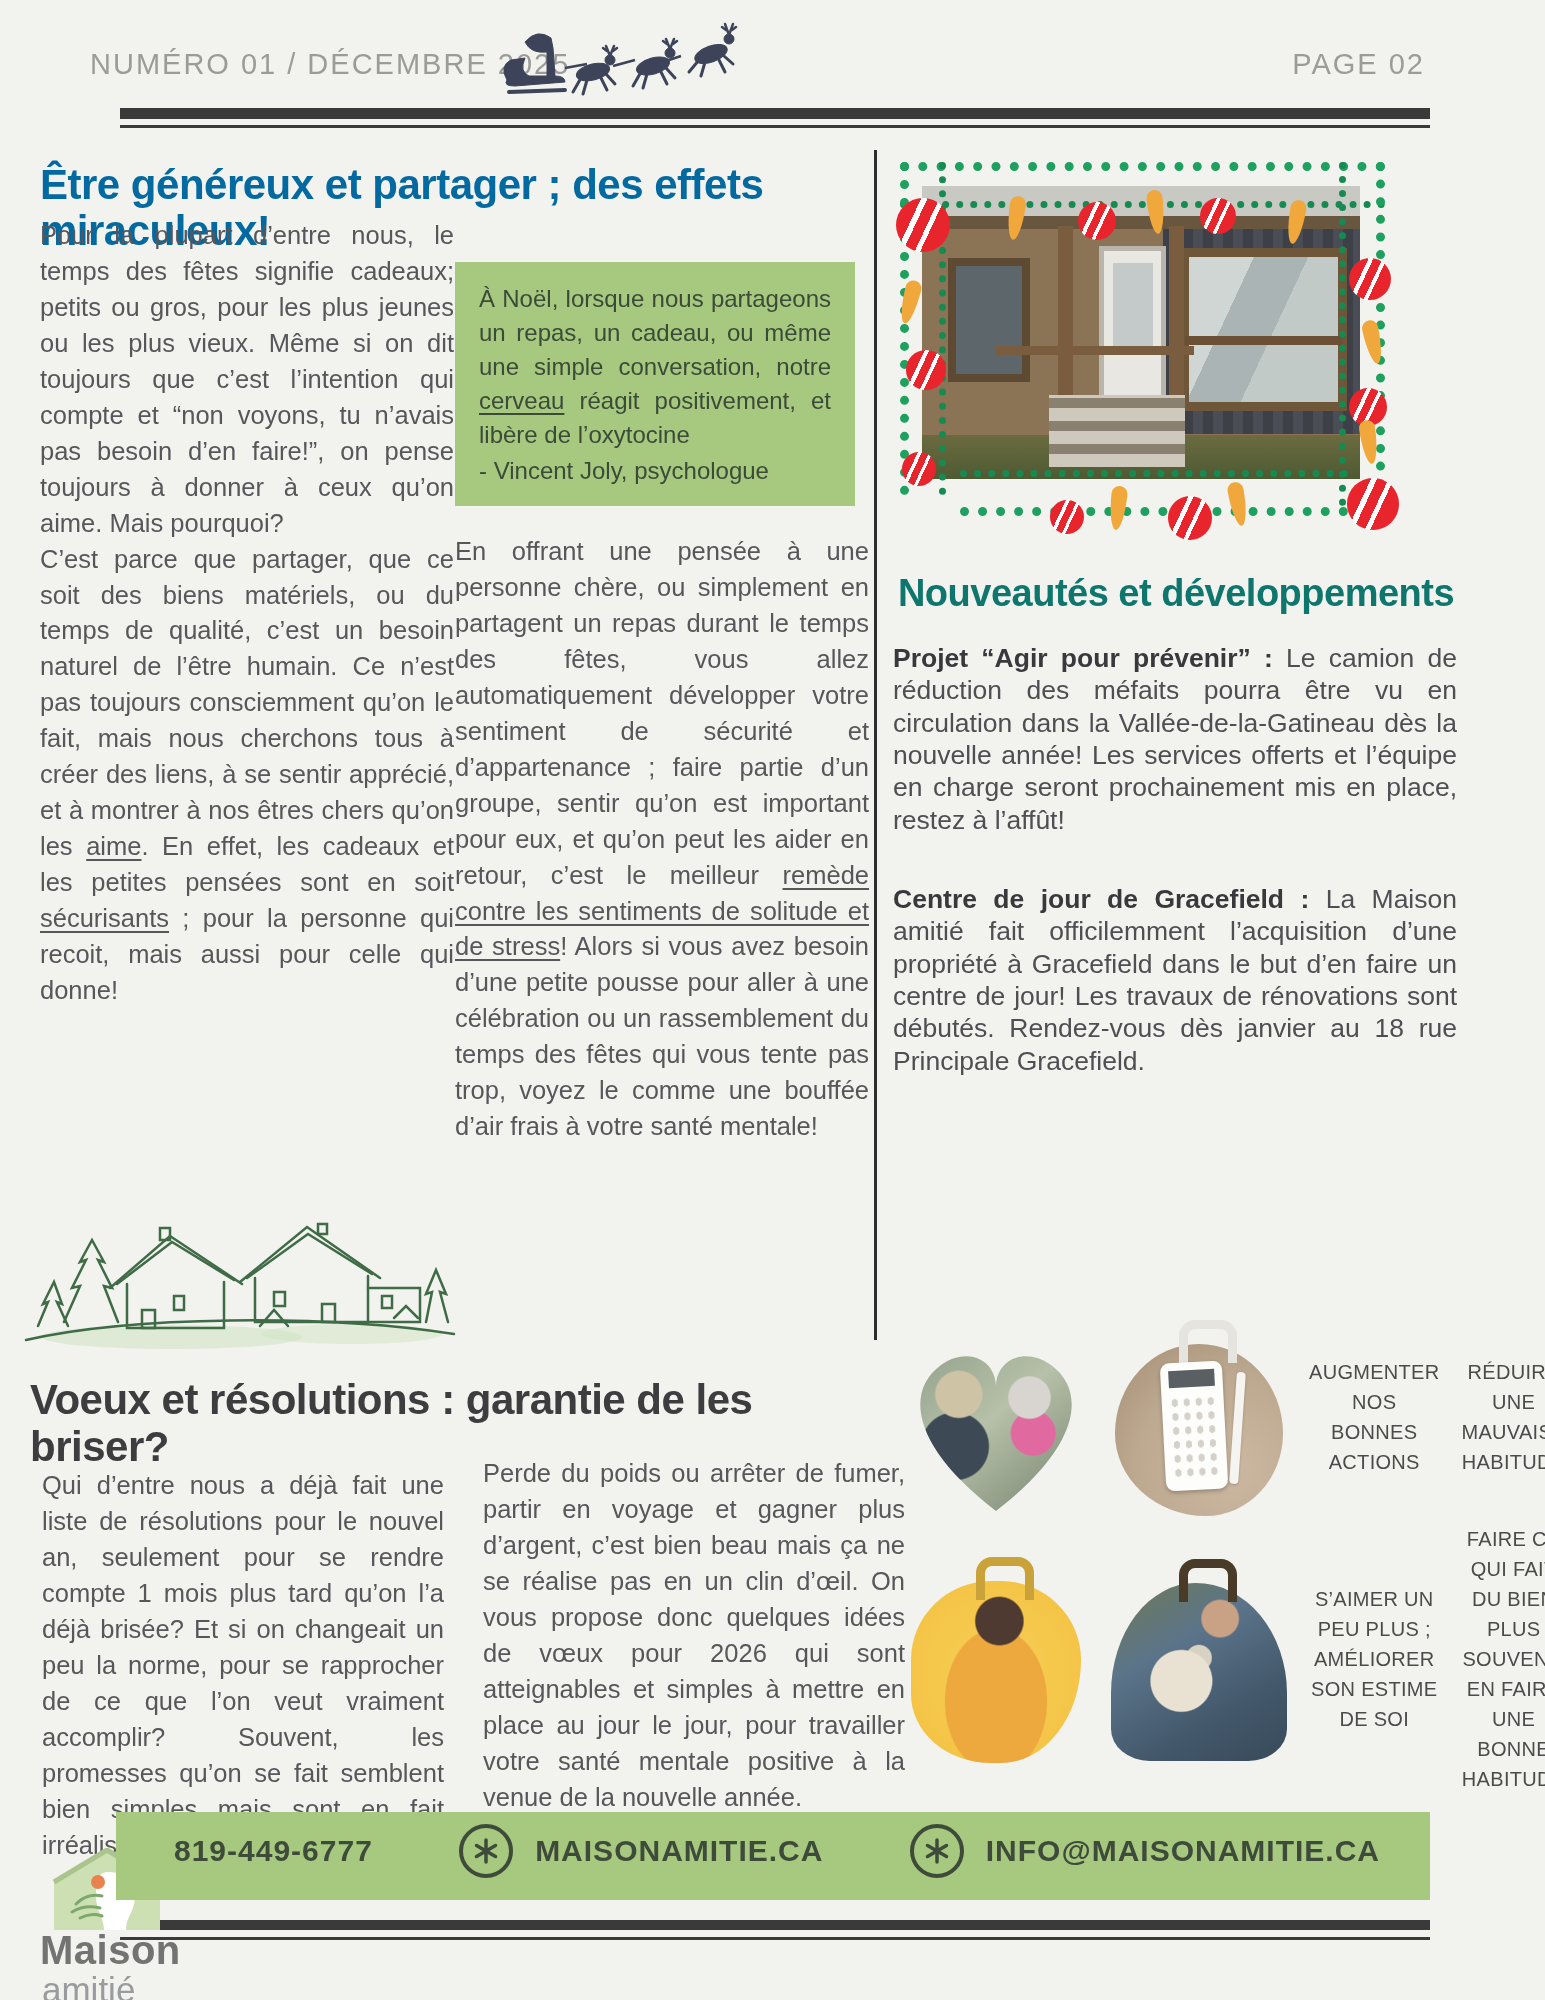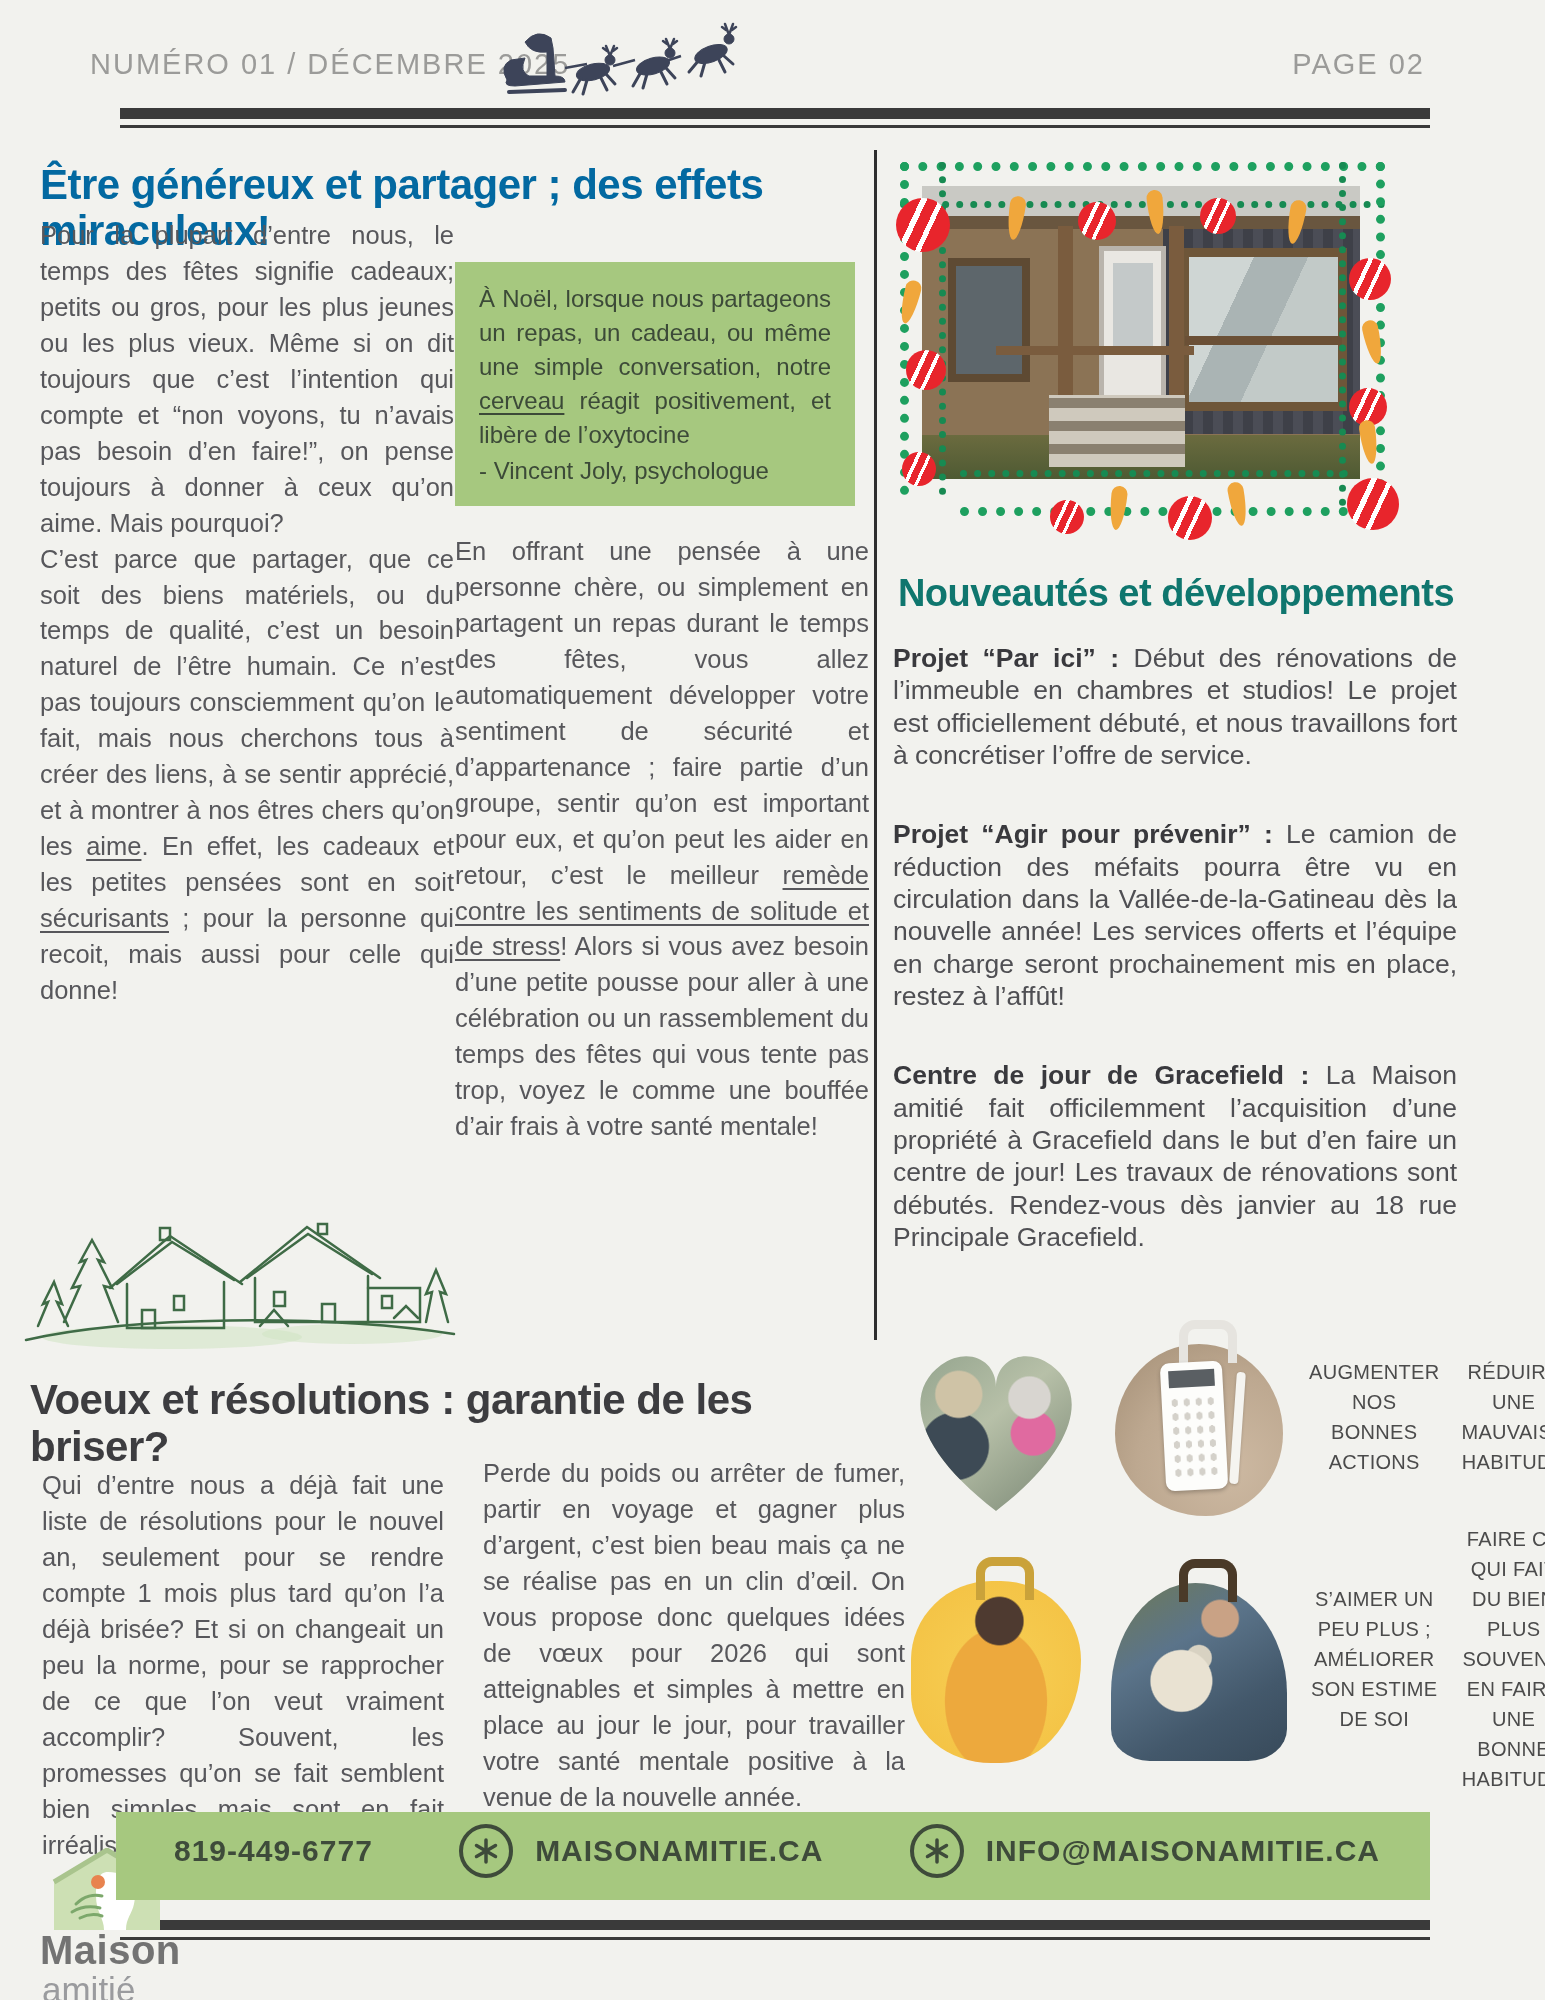--- a/index.html
+++ b/index.html
@@ -243,21 +243,20 @@
     <div class="drop" style="left:388px;top:50px;transform:rotate(10deg);"></div>
     <div class="drop" style="left:2px;top:130px;transform:rotate(14deg);"></div>
     <div class="drop" style="right:4px;top:170px;transform:rotate(-12deg);"></div>
     <div class="drop" style="right:8px;bottom:48px;transform:rotate(-8deg);"></div>
     <div class="drop" style="left:210px;bottom:-18px;transform:rotate(6deg);"></div>
     <div class="drop" style="left:330px;bottom:-14px;transform:rotate(-10deg);"></div>
   </div>
 
   <h2 class="news-title">Nouveautés et développements</h2>
   <div class="news-body">
-    <p><span class="lead">Projet “Par ici” :</span><span> Début des rénovations de l’immeuble en chambres et studios! Le projet est officiellement débuté, et nous travaillons fort à concrétiser l’offre de service.</span></p>
     <p><span class="lead">Projet “Agir pour prévenir” :</span><span> Le camion de réduction des méfaits pourra être vu en circulation dans la Vallée-de-la-Gatineau dès la nouvelle année! Les services offerts et l’équipe en charge seront prochainement mis en place, restez à l’affût!</span></p>
     <p><span class="lead">Centre de jour de Gracefield :</span><span> La Maison amitié fait officilemment l’acquisition d’une propriété à Gracefield dans le but d’en faire un centre de jour! Les travaux de rénovations sont débutés. Rendez-vous dès janvier au 18 rue Principale Gracefield.</span></p>
   </div>
 
   <h1 class="a2-title">Voeux et résolutions : garantie de les briser?</h1>
   <div class="a2-col1 bodytext">
       <p style="margin:12px">Qui d’entre nous a déjà fait une liste de résolutions pour le nouvel an, seulement pour se rendre compte 1 mois plus tard qu’on l’a déjà brisée? Et si on changeait un peu la norme, pour se rapprocher de ce que l’on veut vraiment accomplir? Souvent, les promesses qu’on se fait semblent bien simples mais sont en fait irréalistes, et donc irréalisables!</p>
     </div>
   <div class="a2-col2 bodytext">
       <p style="margin:0">Perde du poids ou arrêter de fumer, partir en voyage et gagner plus d’argent, c’est bien beau mais ça ne se réalise pas en un clin d’œil. On vous propose donc quelques idées de vœux pour 2026 qui sont atteignables et simples à mettre en place au jour le jour, pour travailler votre santé mentale positive à la venue de la nouvelle année.</p>

